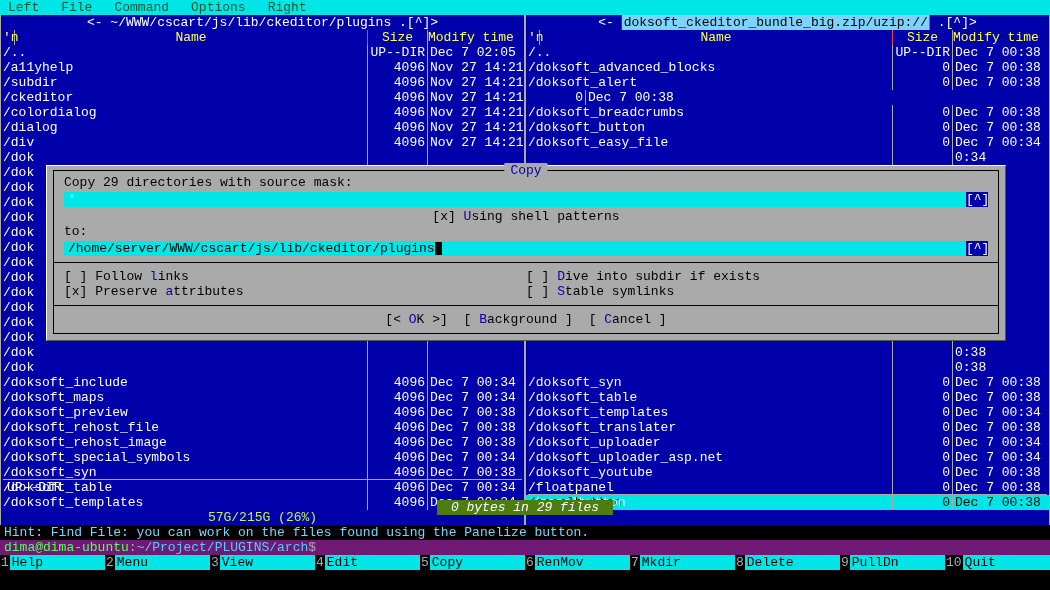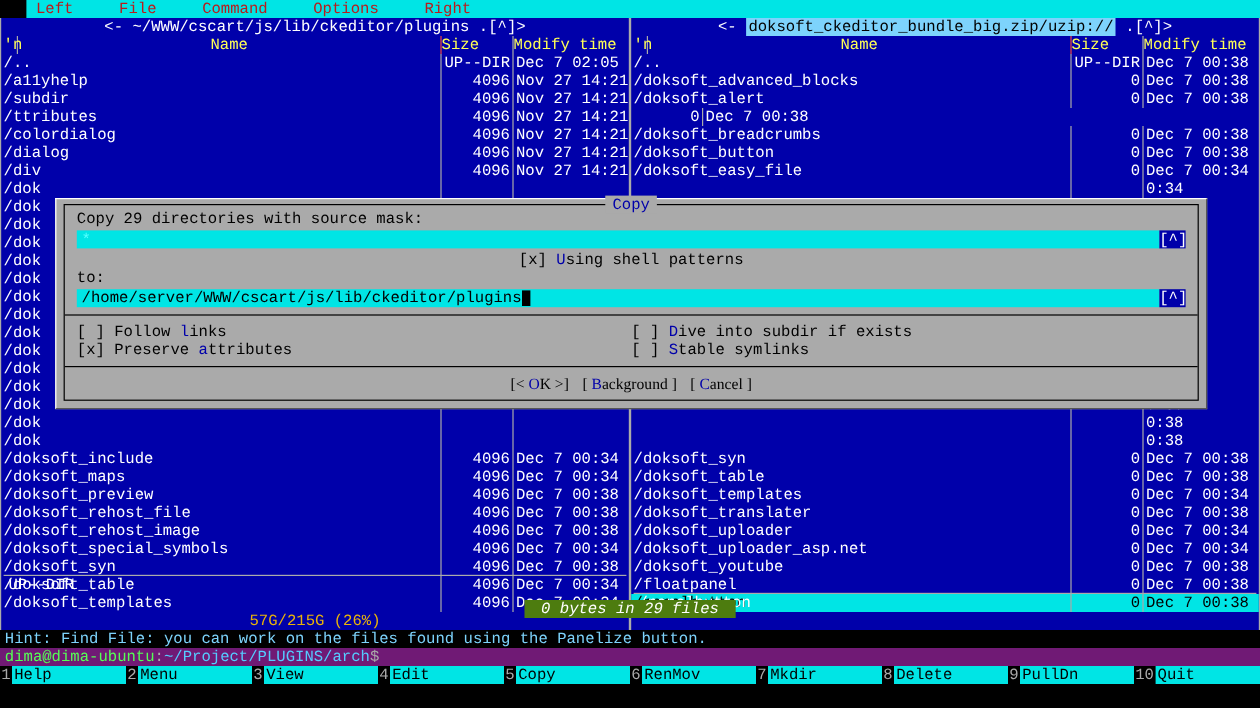--- a/index.html
+++ b/index.html
@@ -3,56 +3,56 @@
 <meta charset="utf-8">
 <style>
   * { box-sizing: border-box; margin: 0; padding: 0; }
   html, body {
     width: 1050px; height: 590px; overflow: hidden;
     font-family: "Courier New", monospace; font-size: 13px;
     background: #000; color: #aaa;
     line-height: 15px;
   }
   .menubar {
-    background: #00e5e5; color: #b91c1c; height: 15px;
-    display: flex; gap: 16px; padding-left: 4px; margin-left: 22px;
+    background: #00e5e5; color: #14532d; height: 15px;
+    display: flex; gap: 0; padding-left: 4px;
   }
   .menubar span { padding: 0 18px 0 4px; }
   .panels {
     display: flex; width: 100%; height: 510px; background: #0000aa;
     color: #aaa; position: relative;
   }
   .panel {
     width: 50%; height: 100%; position: relative;
     border-left: 1px solid #aaa; border-right: 1px solid #aaa;
   }
   .panel-title {
     position: absolute; top: 0; left: 50%; transform: translateX(-50%);
     background: #0000aa; color: #fff; z-index: 2; white-space: nowrap;
   }
   .panel-suffix { color: #fff; background:#0000aa; }
   .panel-headers {
     display: flex; color: #ffff55; padding-top:15px;
   }
   .col-n { width: 14px; flex: none; padding-left:2px; border-right:1px solid #aaa;}
   .col-name { flex: 1; text-align: center; border-right:1px solid #ef4444;}
-  .col-size { width: 60px; border-right:1px solid #aaa;}
+  .col-size { width: 60px; text-align: center; border-right:1px solid #aaa;}
   .col-mtime { width: 96px; text-align: left; }
   .rows { position: relative; }
   .row { display: flex; height: 15px; color: #fff; }
   .row .c-name { flex:1; padding-left:2px; white-space: nowrap; overflow:hidden; border-right:1px solid #aaa;}
   .row .c-size { width:60px; text-align:right; padding-right:2px; border-right:1px solid #aaa;}
   .row .c-mtime { width:96px; padding-left:2px; white-space:nowrap; overflow:hidden;}
   .row.selected { background:#00e5e5; color:#000; }
   .footer-line {
     position: absolute; left: 2px; right: 2px; bottom: 30px;
     border-top: 1px solid #aaa; color:#fff; padding:0 4px;
   }
   .disk-usage {
-    position:absolute; bottom:0; width:100%; text-align:center; color:#eab308;
+    position:absolute; bottom:0; width:100%; text-align:center; color:#bef264;
   }
   .right-status {
     position:absolute; top:485px; left:50%; transform:translateX(-50%);
     color:#fff; background:#4d7c0f; padding:0 6px; z-index:3;font-style:italic;
   }
   .dialog {
     position: absolute; top: 150px; left: 46px; width: 960px;
     background: #aaa; color: #000; z-index: 10;
     border-top: 1px solid #fff; border-left: 1px solid #fff;
     border-right: 1px solid #555; border-bottom: 1px solid #555;
@@ -77,21 +77,21 @@
     display:inline-block; width:7px; height:13px; background:#000;
     vertical-align:middle;
   }
   .dlg-history {
     width:22px; background:#0000aa; color:#fff; text-align:center;
     height:15px;
   }
   .dlg-row { display:flex; }
   .dlg-col { flex:1; }
   .dlg-hr { border-top:1px solid #000; margin:6px -10px; }
-  .dlg-buttons { text-align:center;font-family:Liberation Serif, serif; }
+  .dlg-buttons { text-align:center; }
   .dlg-buttons .btn { margin:0 4px; }
   .dlg-hot { color:#00a; }
   .hint {
     background:#000; color:#7dd3fc; padding:0 4px; height:15px;
   }
   .prompt {
     background:#701a75; color:#aaa; padding:0 4px; height:15px;
   }
   .prompt .user { color:#5f5; }
   .prompt .path { color:#5cf; }
@@ -135,21 +135,21 @@
           <div class="c-name">/a11yhelp</div>
           <div class="c-size">4096</div>
           <div class="c-mtime">Nov 27 14:21</div>
         </div>
         <div class="row">
           <div class="c-name">/subdir</div>
           <div class="c-size">4096</div>
           <div class="c-mtime">Nov 27 14:21</div>
         </div>
         <div class="row">
-          <div class="c-name">/ttributes</div>
+          <div class="c-name">/ckeditor</div>
           <div class="c-size">4096</div>
           <div class="c-mtime">Nov 27 14:21</div>
         </div>
         <div class="row">
           <div class="c-name">/colordialog</div>
           <div class="c-size">4096</div>
           <div class="c-mtime">Nov 27 14:21</div>
         </div>
         <div class="row">
           <div class="c-name">/dialog</div>

